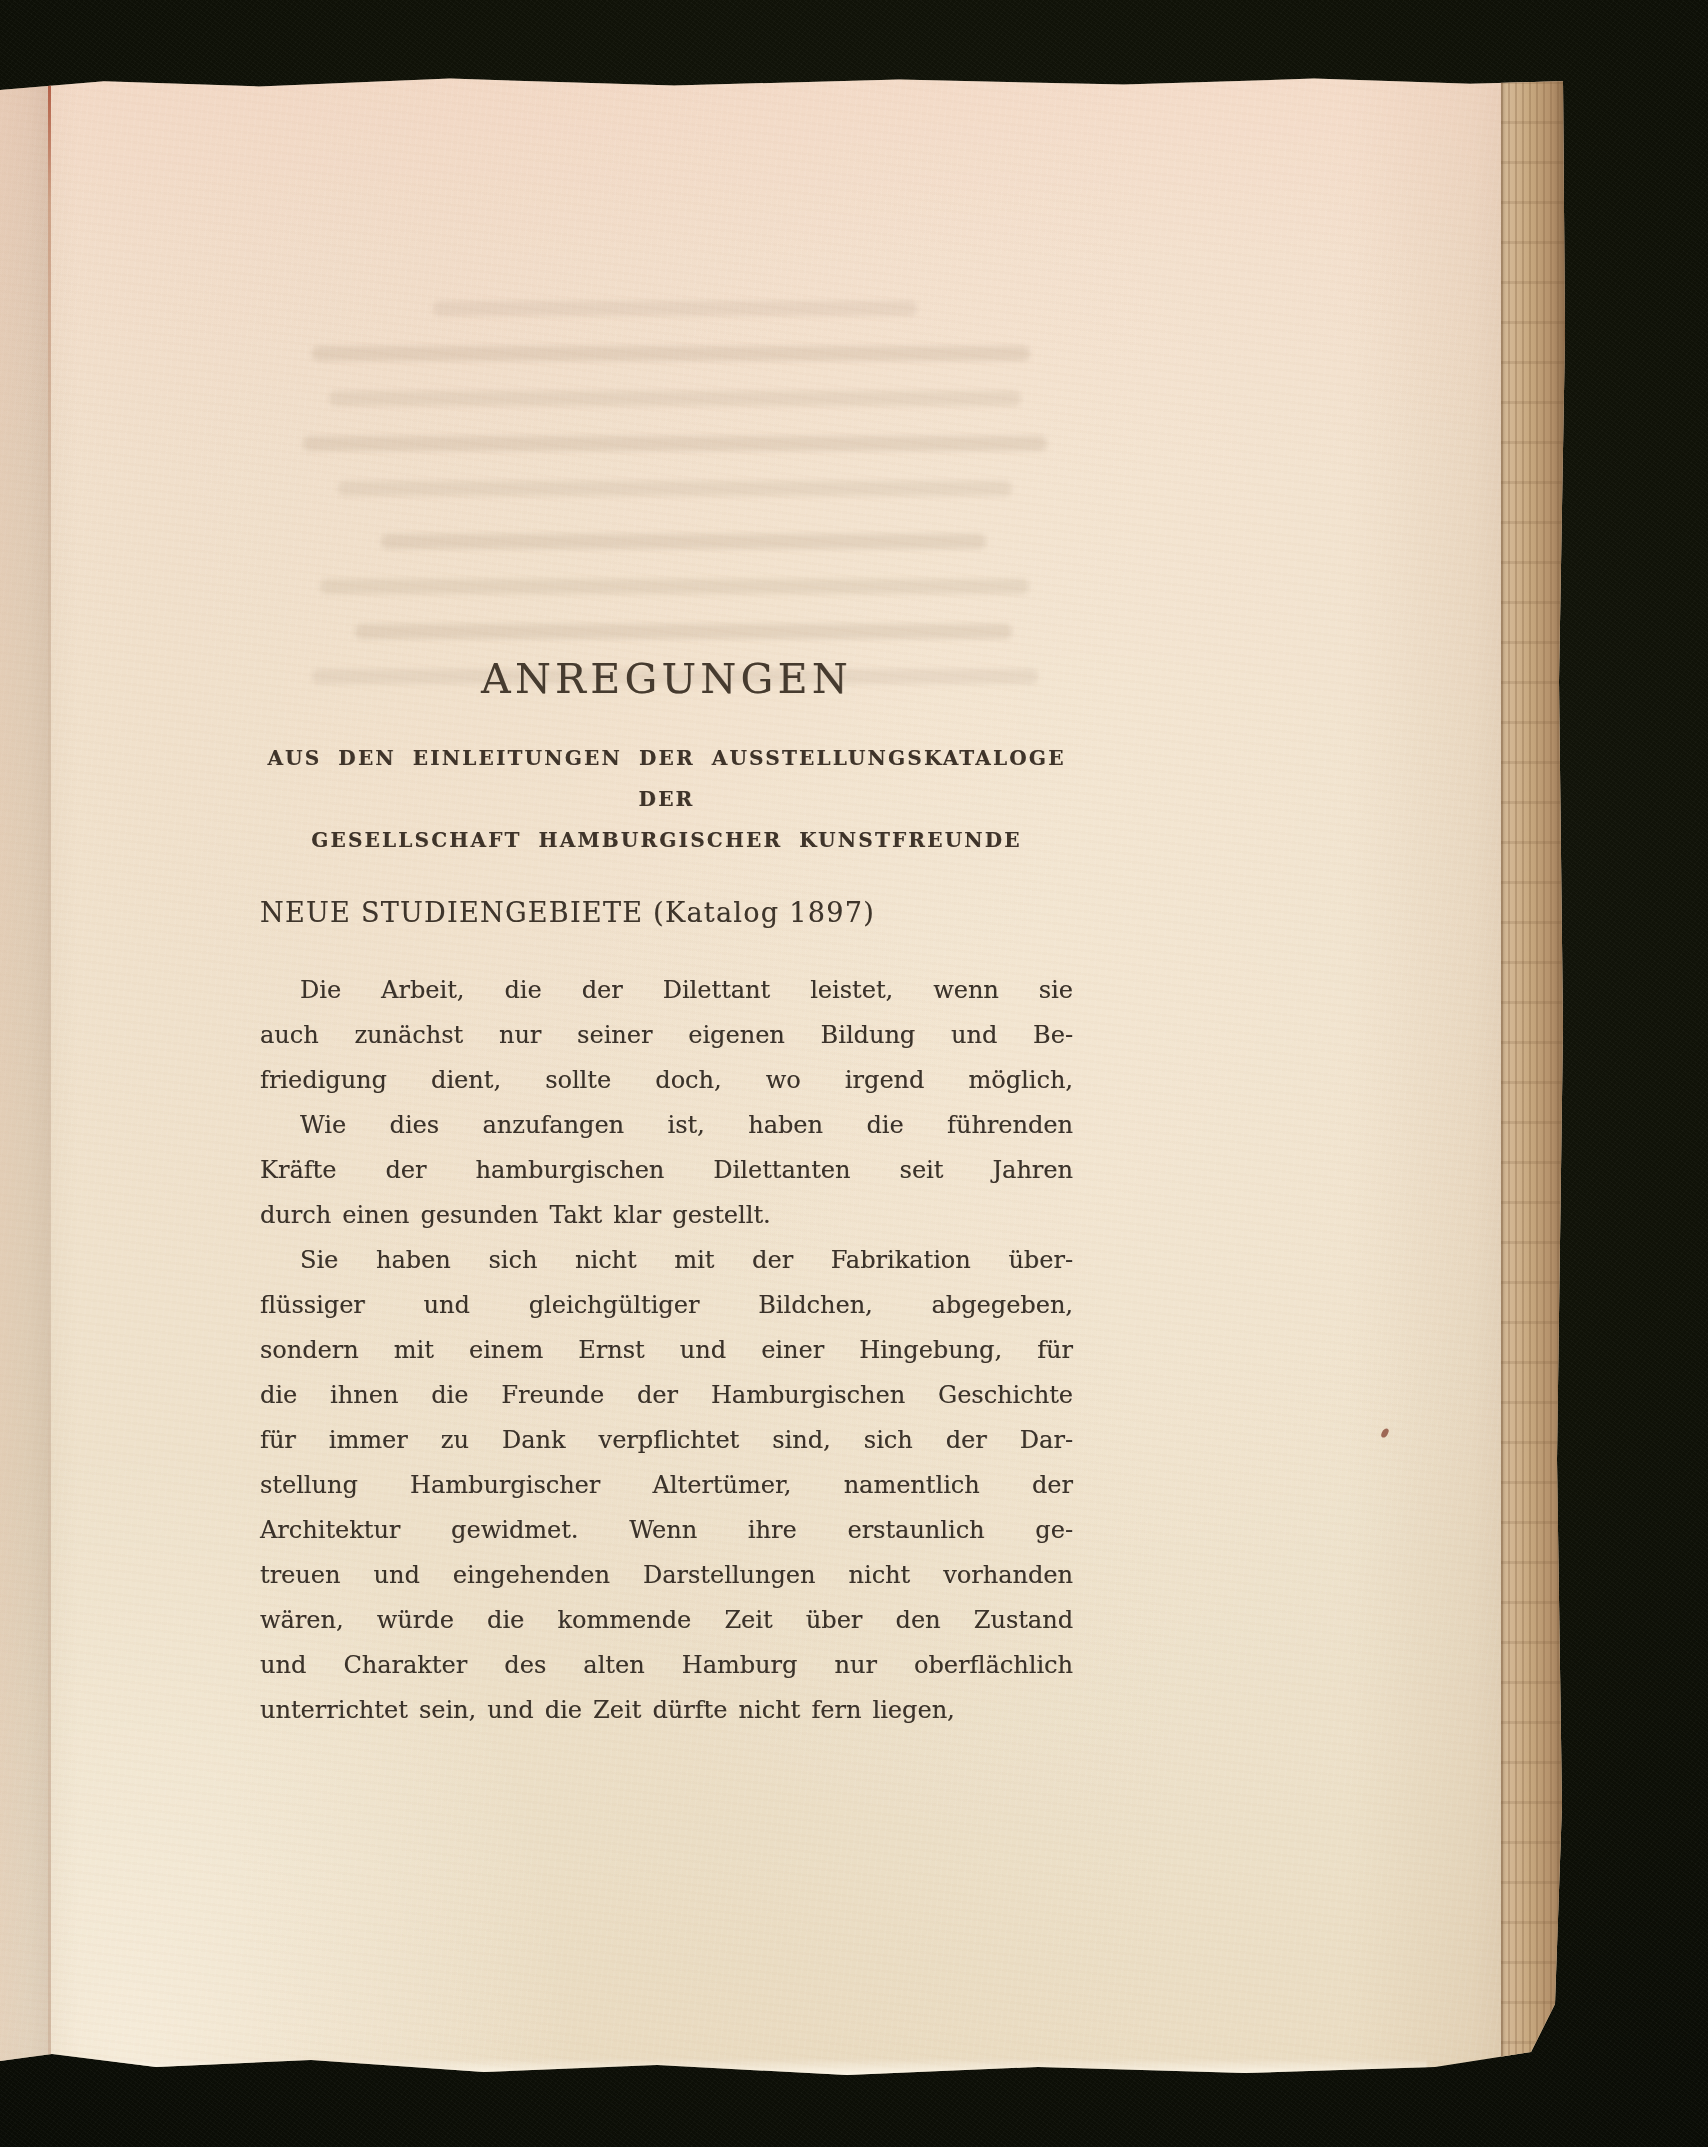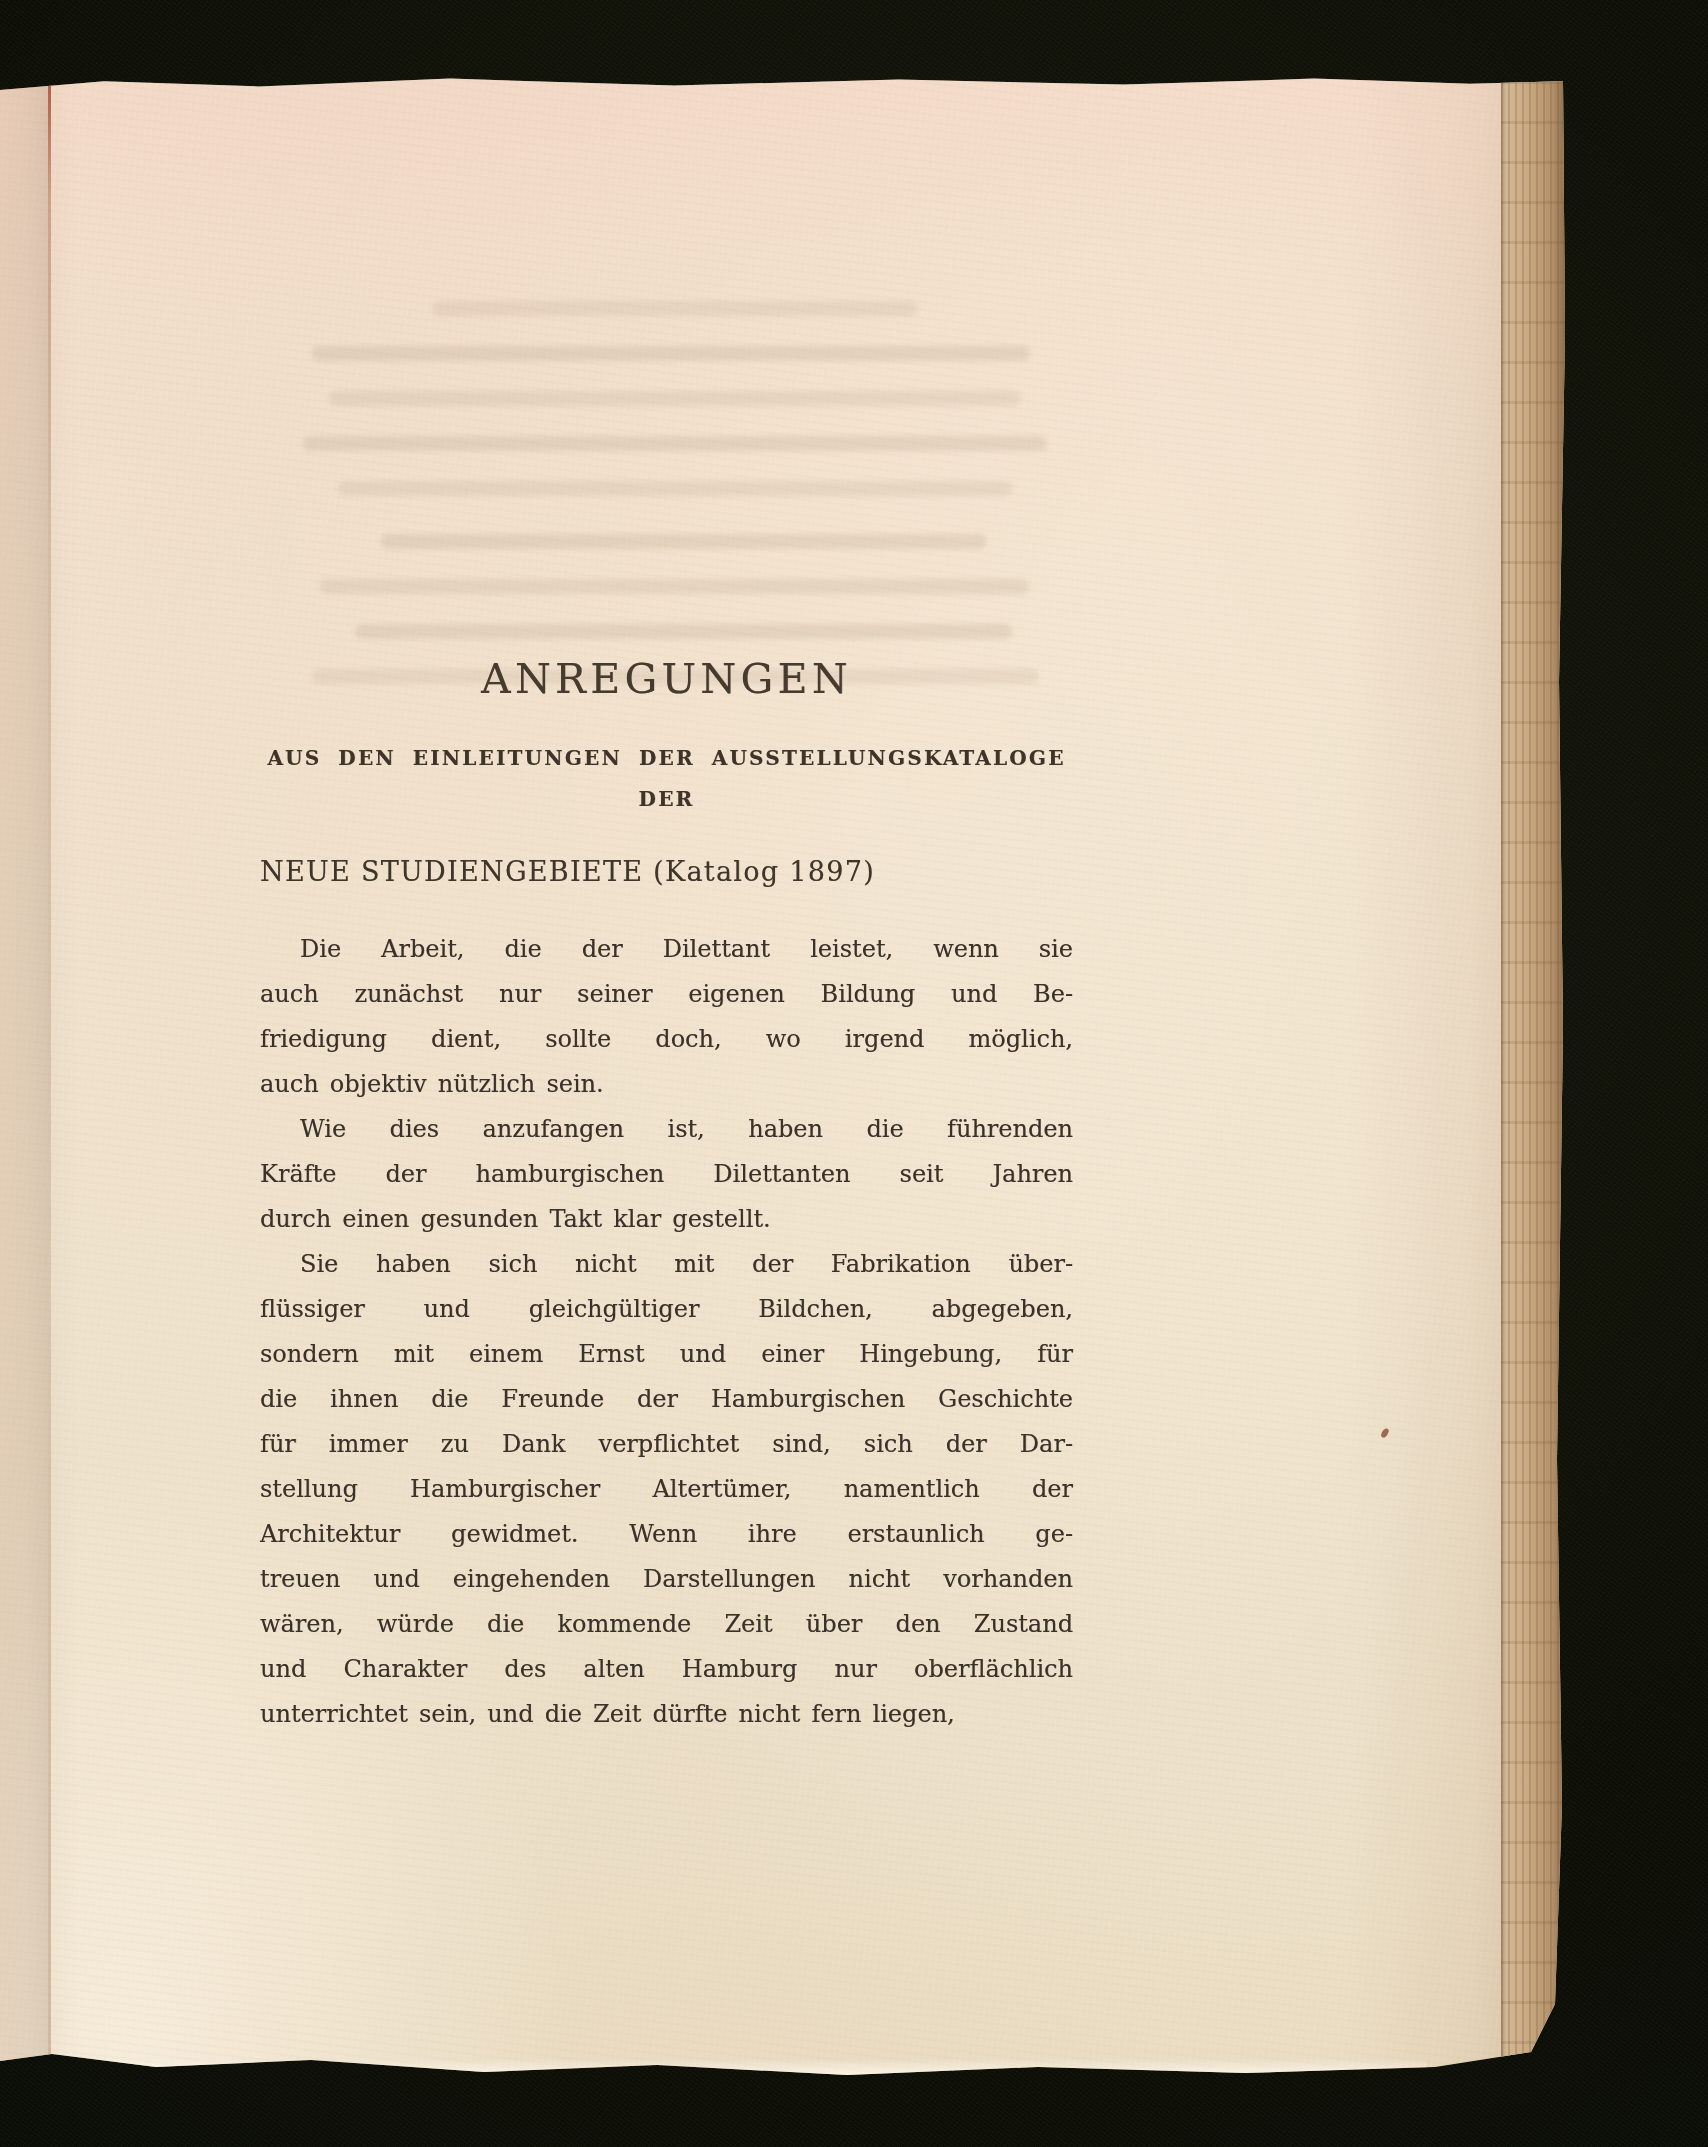--- a/index.html
+++ b/index.html
@@ -128,27 +128,27 @@
     <div class="gl"></div>
     <div class="gl"></div>
     <div class="gl"></div>
     <div class="gl"></div>
   </div>
 
   <div class="content">
     <h1 class="title">ANREGUNGEN</h1>
     <div class="subtitle">
       <div class="sub-line">AUS DEN EINLEITUNGEN DER AUSSTELLUNGSKATALOGE DER</div>
+      <div class="sub-line">GESELLSCHAFT HAMBURGISCHER KUNSTFREUNDE</div>
     </div>
     <h2 class="heading">NEUE STUDIENGEBIETE (Katalog 1897)</h2>
     <div class="body-text">
         <div class="line first">Die Arbeit, die der Dilettant leistet, wenn sie</div>
         <div class="line">auch zunächst nur seiner eigenen Bildung und Be-</div>
         <div class="line">friedigung dient, sollte doch, wo irgend möglich,</div>
-        <div class="line last">auch objektiv nützlich sein.</div>
         <div class="line first">Wie dies anzufangen ist, haben die führenden</div>
         <div class="line">Kräfte der hamburgischen Dilettanten seit Jahren</div>
         <div class="line last">durch einen gesunden Takt klar gestellt.</div>
         <div class="line first">Sie haben sich nicht mit der Fabrikation über-</div>
         <div class="line">flüssiger und gleichgültiger Bildchen, abgegeben,</div>
         <div class="line">sondern mit einem Ernst und einer Hingebung, für</div>
         <div class="line">die ihnen die Freunde der Hamburgischen Geschichte</div>
         <div class="line">für immer zu Dank verpflichtet sind, sich der Dar-</div>
         <div class="line">stellung Hamburgischer Altertümer, namentlich der</div>
         <div class="line">Architektur gewidmet. Wenn ihre erstaunlich ge-</div>

